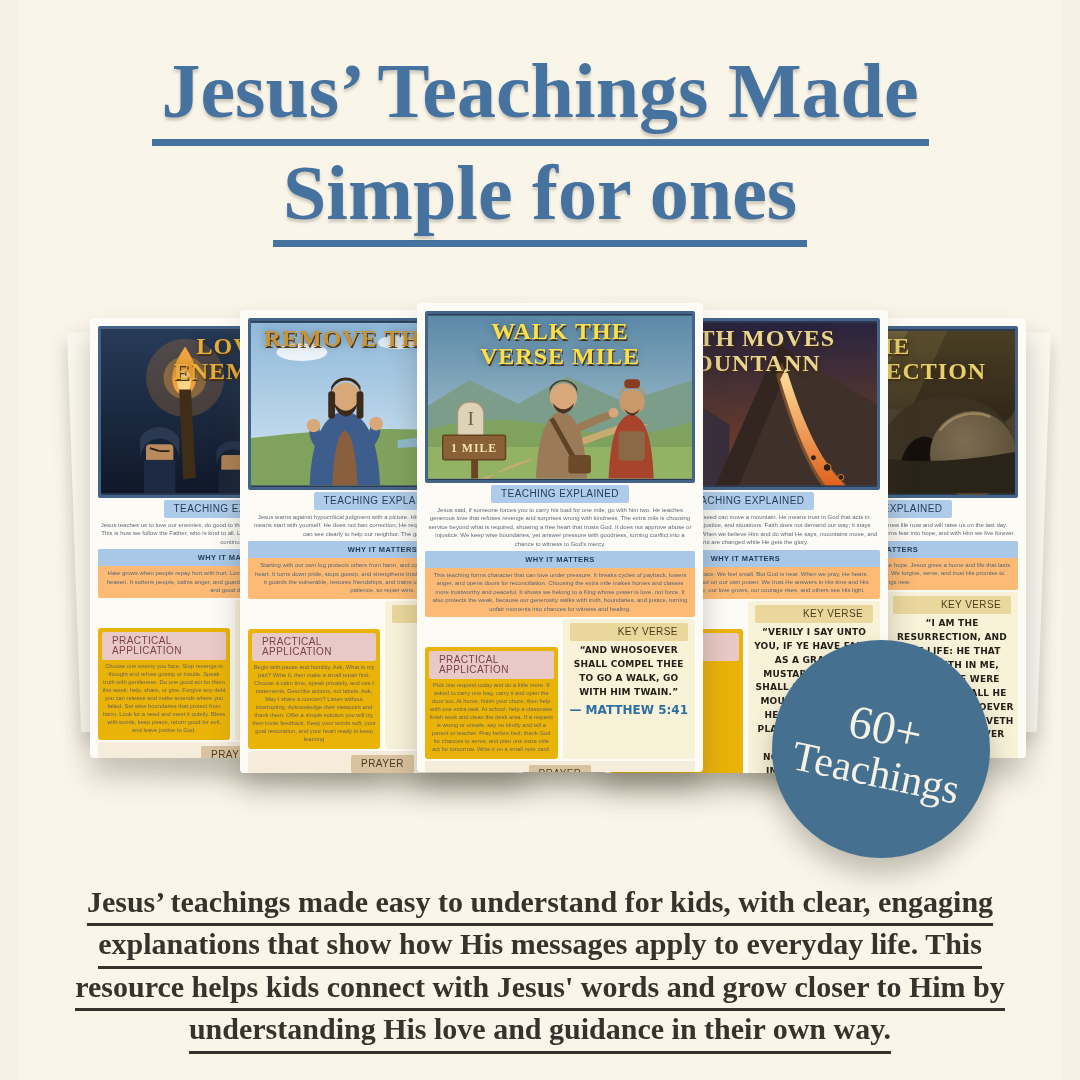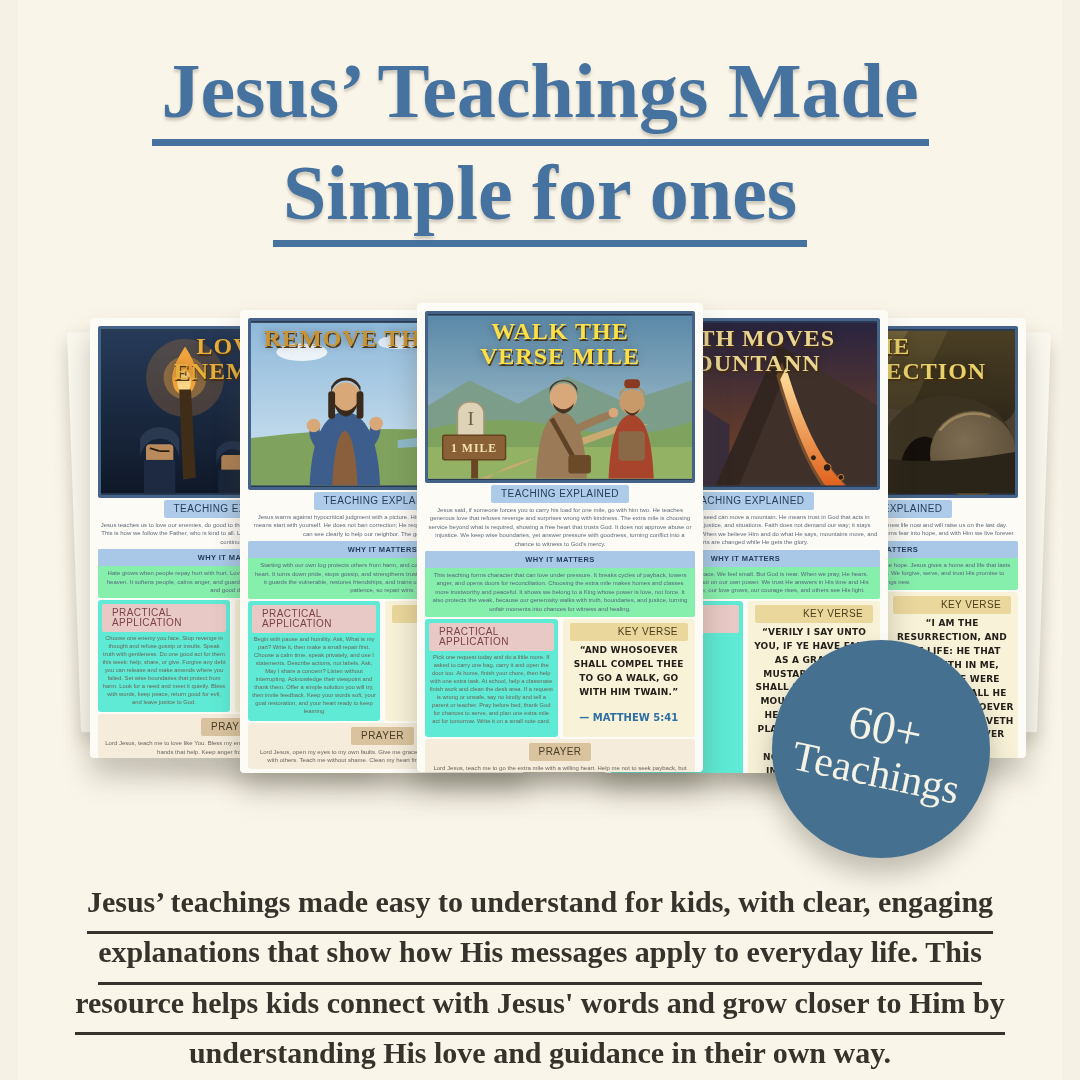--- a/index.html
+++ b/index.html
@@ -27,56 +27,56 @@
   .img-title{position:absolute;top:5px;left:0;right:0;text-align:center;
     font-family:"Liberation Serif",serif;font-weight:700;font-size:24px;line-height:1.06;
     letter-spacing:1px;text-shadow:1px 2px 0 rgba(72,44,10,.9),0 0 8px rgba(0,0,0,.35);}
   .img-title span{display:block;white-space:nowrap;}
   .tc1{color:#e7af3a;} .tc2{color:#c99434;} .tc3{color:#fde047;} .tc4{color:#e9d490;} .tc5{color:#e8d06a;}
 
   .sec-pill{align-self:center;flex:0 0 auto;font-weight:400;font-size:10px;line-height:1;
     letter-spacing:.4px;color:#243c5a;background:#aecbe9;padding:4px 10px;border-radius:2px;}
   .teach-text{margin:1px 2px;font-size:6px;line-height:1.4;color:#5d6b7a;text-align:center;}
 
-  .why-panel{background:#86efac;border-radius:2px;padding-bottom:4px;flex:0 0 auto;}
+  .why-panel{background:#fdba74;border-radius:2px;padding-bottom:4px;flex:0 0 auto;}
   .why-band{background:#a9c8e8;text-align:center;font-weight:700;font-size:7.5px;letter-spacing:.4px;
     color:#243c5a;padding:4px 0;border-radius:2px 2px 0 0;}
   .why-text{margin:3px 6px 0;font-size:6px;line-height:1.4;color:#55677a;text-align:center;}
 
   .cols{display:flex;gap:5px;flex:0 0 auto;}
   .col{flex:1;border-radius:3px;padding:4px 4px 5px;display:flex;flex-direction:column;align-items:center;gap:3px;}
-  .col.practical{background:#5eead4;}
+  .col.practical{background:#eab308;margin-top:28px;}
   .col.verse{background:#f7f2d8;}
   .pill-pink{background:#e9c9c5;color:#7a4248;}
   .pill-gold{background:#ead79c;color:#4a3c1c;padding-left:48px;}
   .pill-tan{background:#d9c29e;color:#4a3c24;}
   .prac-text{margin:0;font-size:5.8px;line-height:1.38;color:#6a655c;text-align:center;}
   .verse-text{margin:0;font-family:"DejaVu Sans",sans-serif;font-weight:700;font-size:9px;line-height:1.55;
     color:#25201a;text-align:center;letter-spacing:.2px;}
-  .verse-cite{margin:9px;font-family:"DejaVu Sans",sans-serif;font-weight:700;font-size:10px;color:#2e6fa3;}
+  .verse-cite{margin:0;font-family:"DejaVu Sans",sans-serif;font-weight:700;font-size:12px;color:#2e6fa3;}
 
   .prayer-panel{background:#f5ecdc;border-radius:3px;padding:4px 6px 5px;display:flex;
     flex-direction:column;align-items:center;gap:3px;flex:0 0 auto;}
   .prayer-text{margin:0;font-size:6px;line-height:1.4;color:#6a655c;text-align:center;}
 
   
   .badge{position:absolute;left:754px;top:640px;width:218px;height:218px;border-radius:50%;
     background:#45708f;z-index:20;display:flex;align-items:center;justify-content:center;
     box-shadow:0 16px 26px rgba(60,58,46,.3);}
   .badge-inner{transform:rotate(12deg);text-align:center;color:#f5f2e6;
     font-family:"Liberation Serif",serif;line-height:1.02;}
   .badge-count{display:block;font-size:47px;}
   .badge-label{display:block;font-size:42px;}
 
   
   .description{position:absolute;top:884px;left:50%;transform:translateX(-50%);width:1040px;
     text-align:center;font-family:"Liberation Serif",serif;font-weight:700;font-size:30px;
     line-height:1.18;color:#36332c;}
   .description .d-line{display:block;white-space:nowrap;}
-  .description .u{display:inline-block;border-bottom:3px solid #36332c;padding-bottom:12px;}
+  .description .u{display:inline-block;border-bottom:3px solid #36332c;padding-bottom:4px;}
 </style>
 </head>
 <body>
 
 <div class="stage">
 
   <h1 class="main-title">
     <span class="t-row"><span class="u">Jesus’ Teachings Made</span></span>
     <span class="t-row"><span class="u">Simple for ones</span></span>
   </h1>

